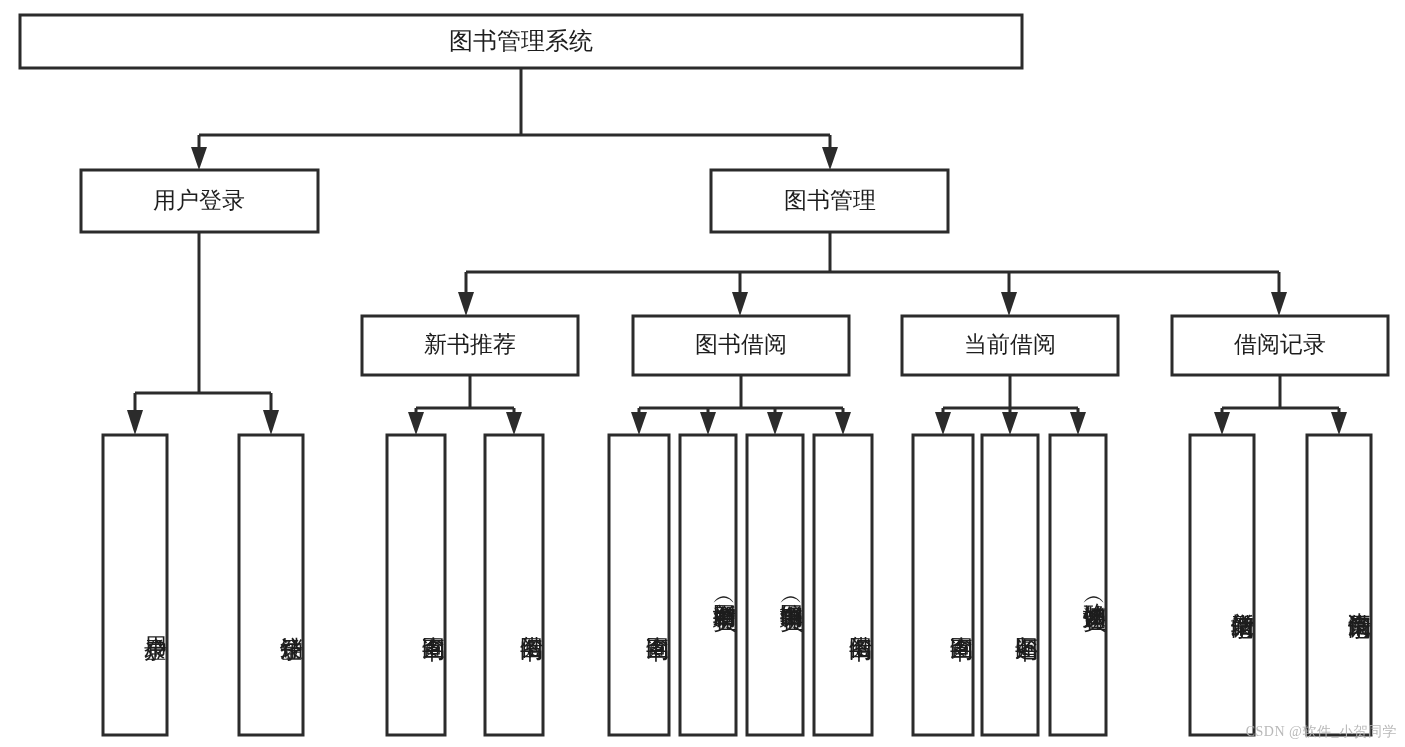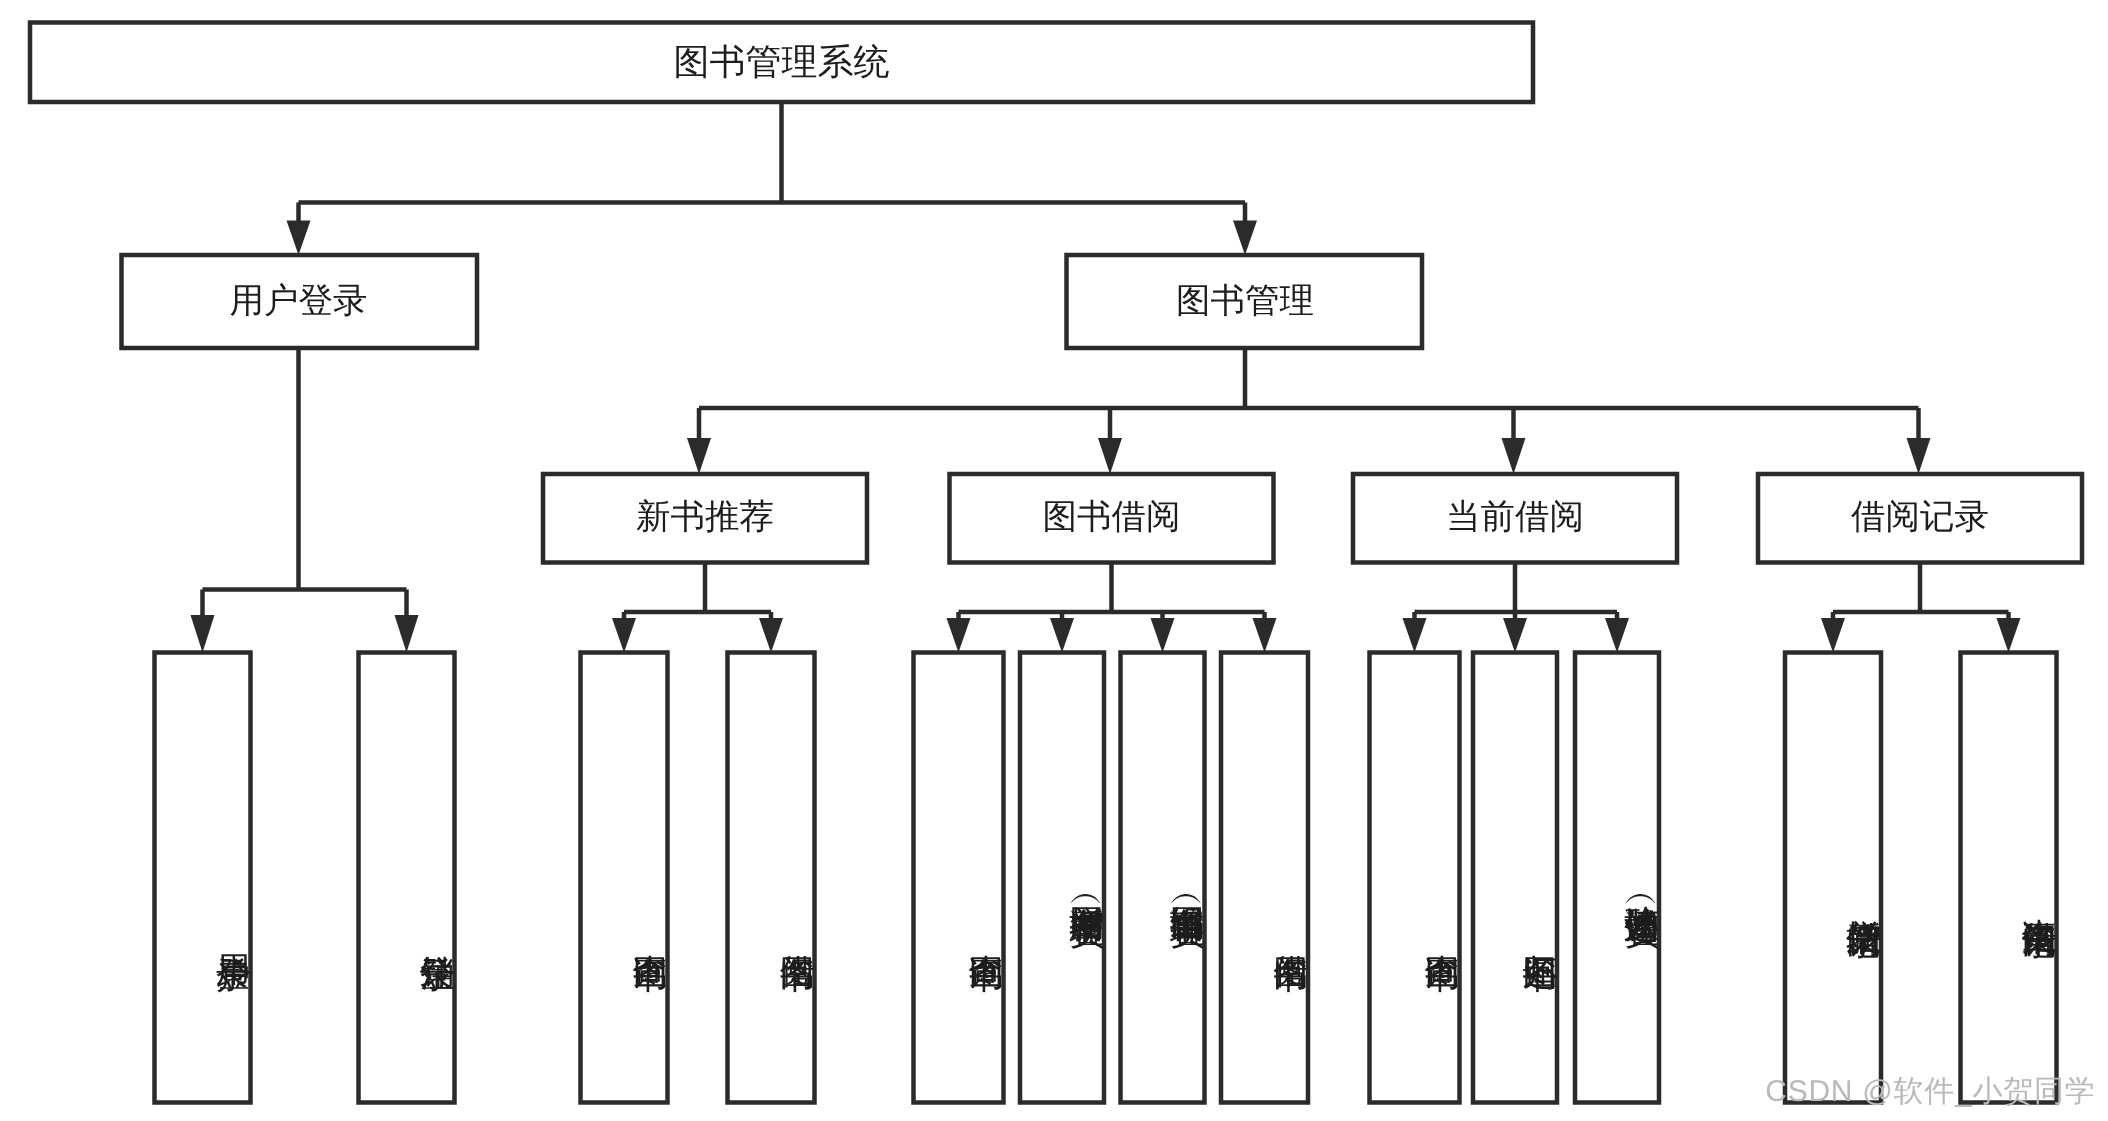--- a/index.html
+++ b/index.html
@@ -63,22 +63,22 @@
     display: flex;
     align-items: flex-start;
     justify-content: center;
     white-space: nowrap;
     pointer-events: none;
   }
   .watermark {
     position: absolute;
     right: 8px;
     bottom: 6px;
-    font-family: Liberation Sans, sans-serif;
-    font-size: 20px;
+    font-family: Liberation Serif, serif;
+    font-size: 14px;
     color: #b9b9b9;
     white-space: nowrap;
     letter-spacing: 0.5px;
   }
 </style>
 </head>
 <body>
 
 <div id="diagram-root">
 

